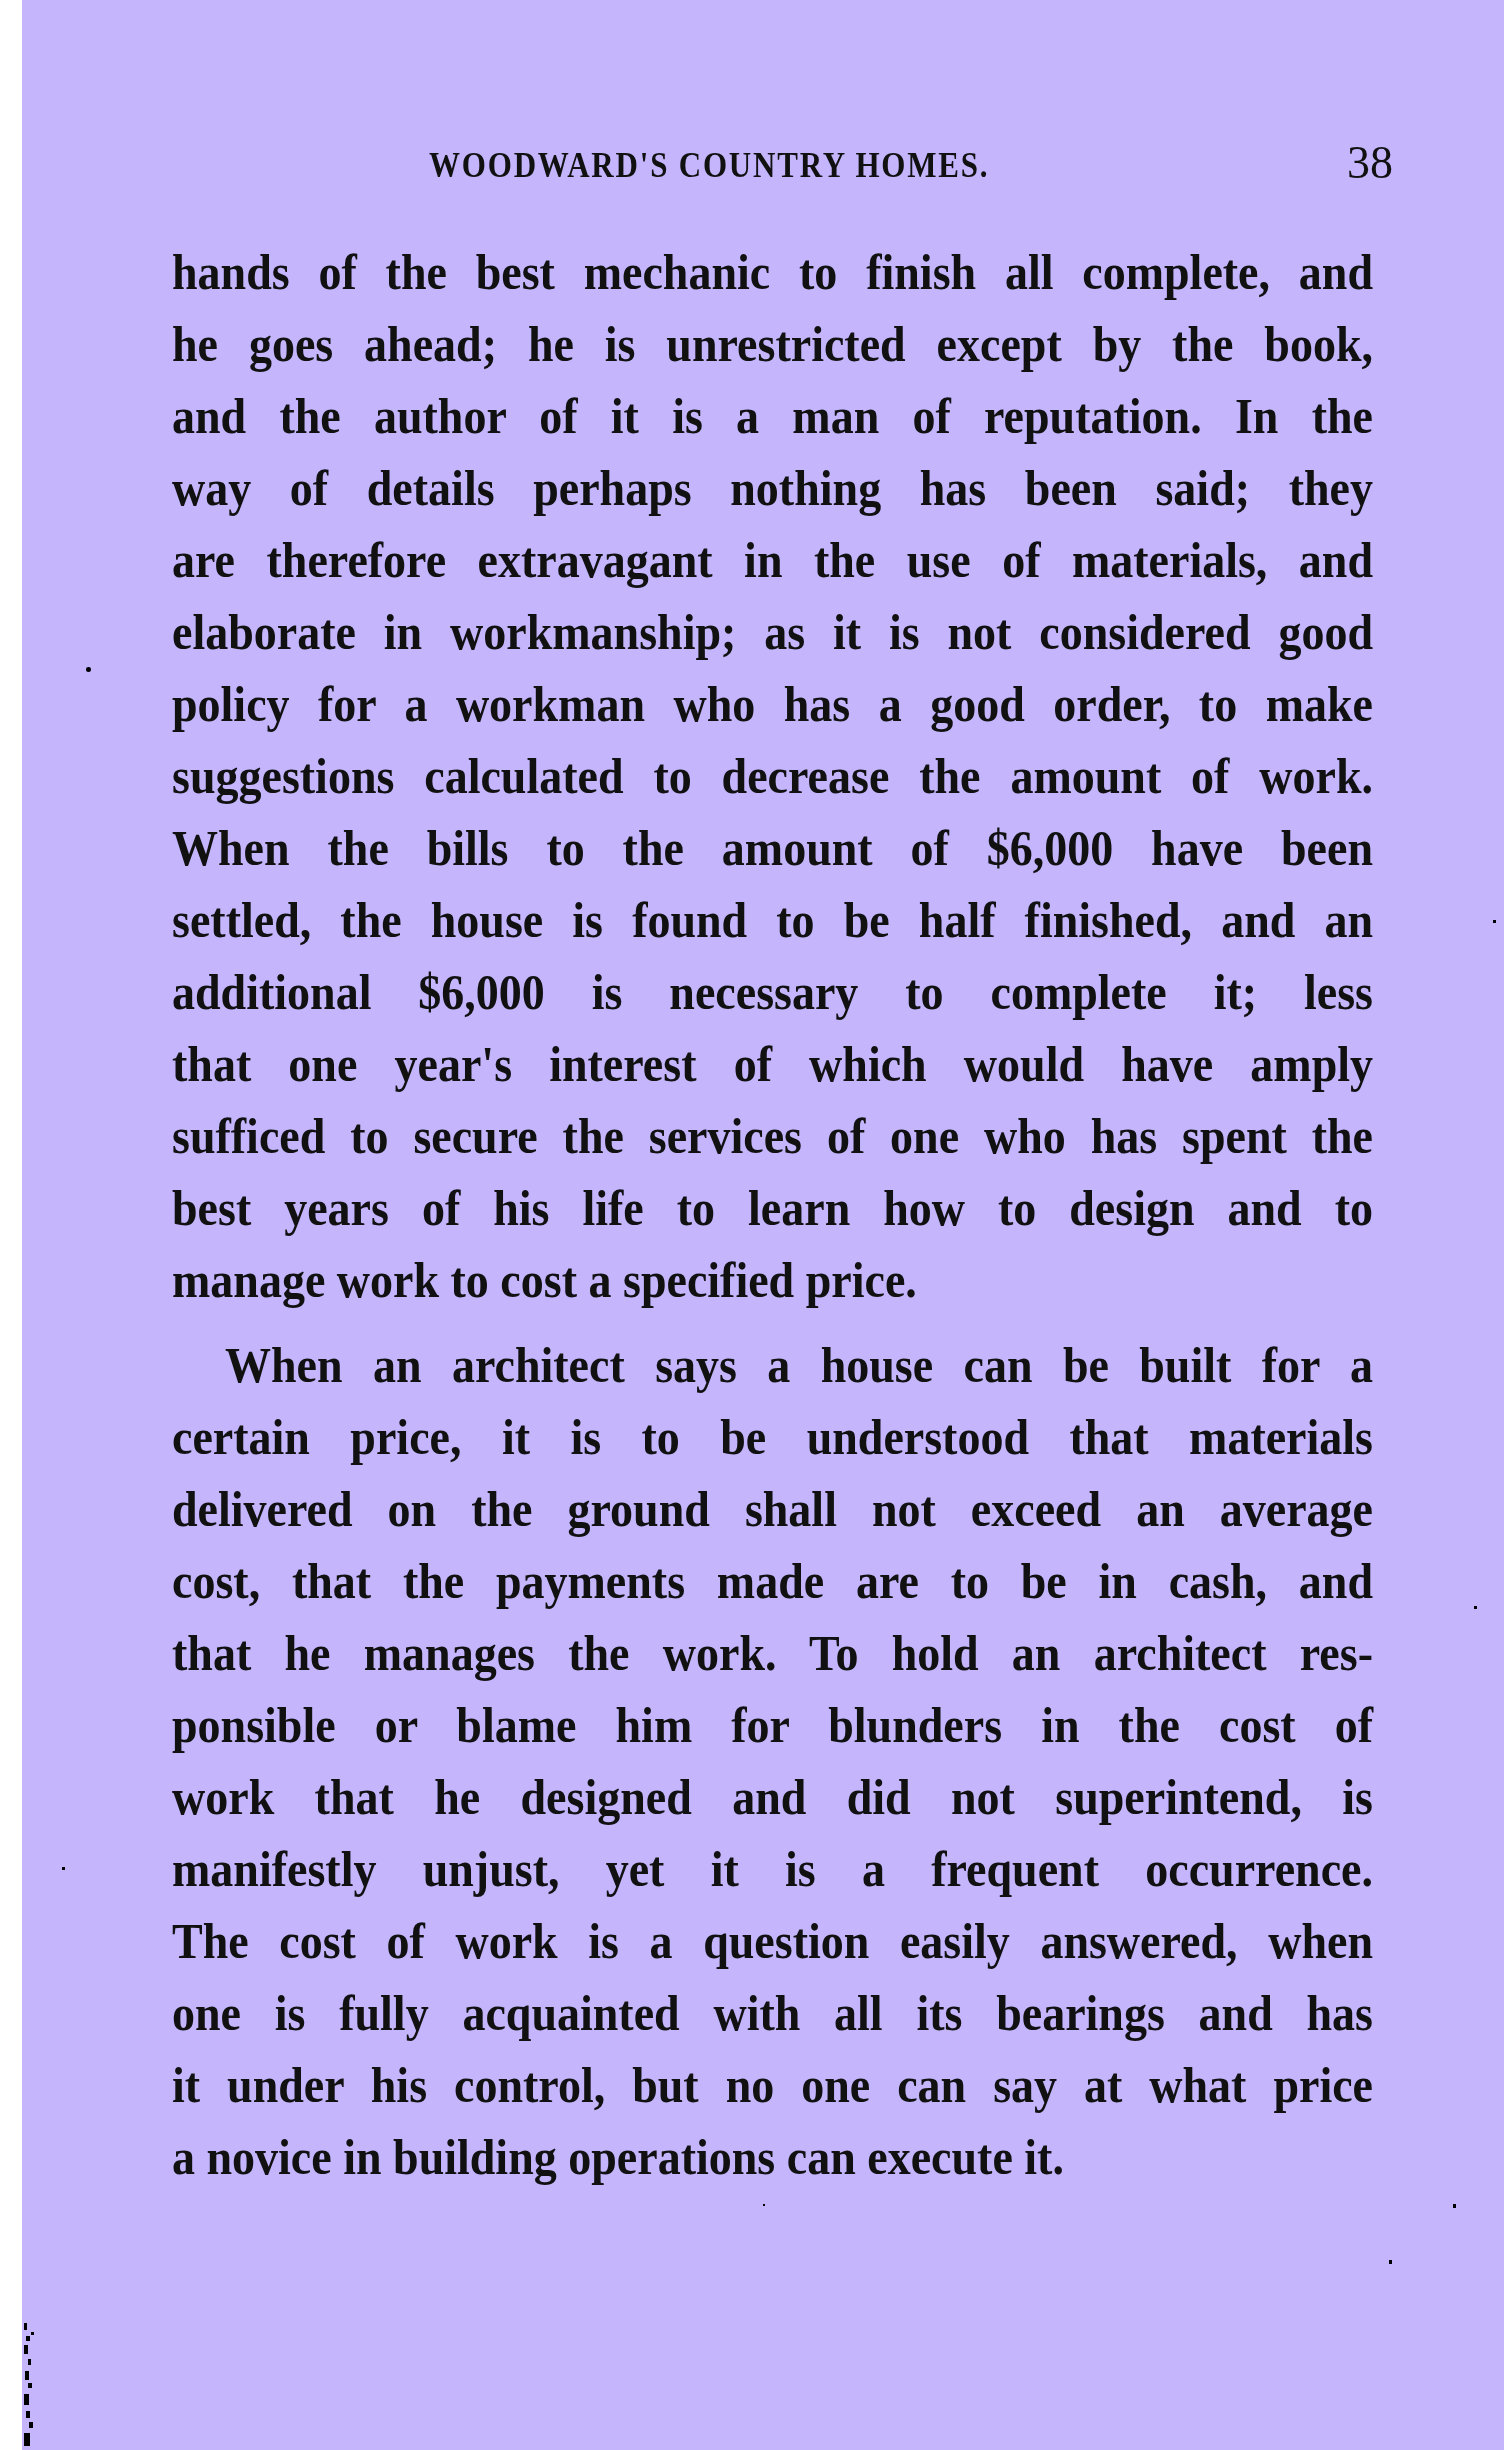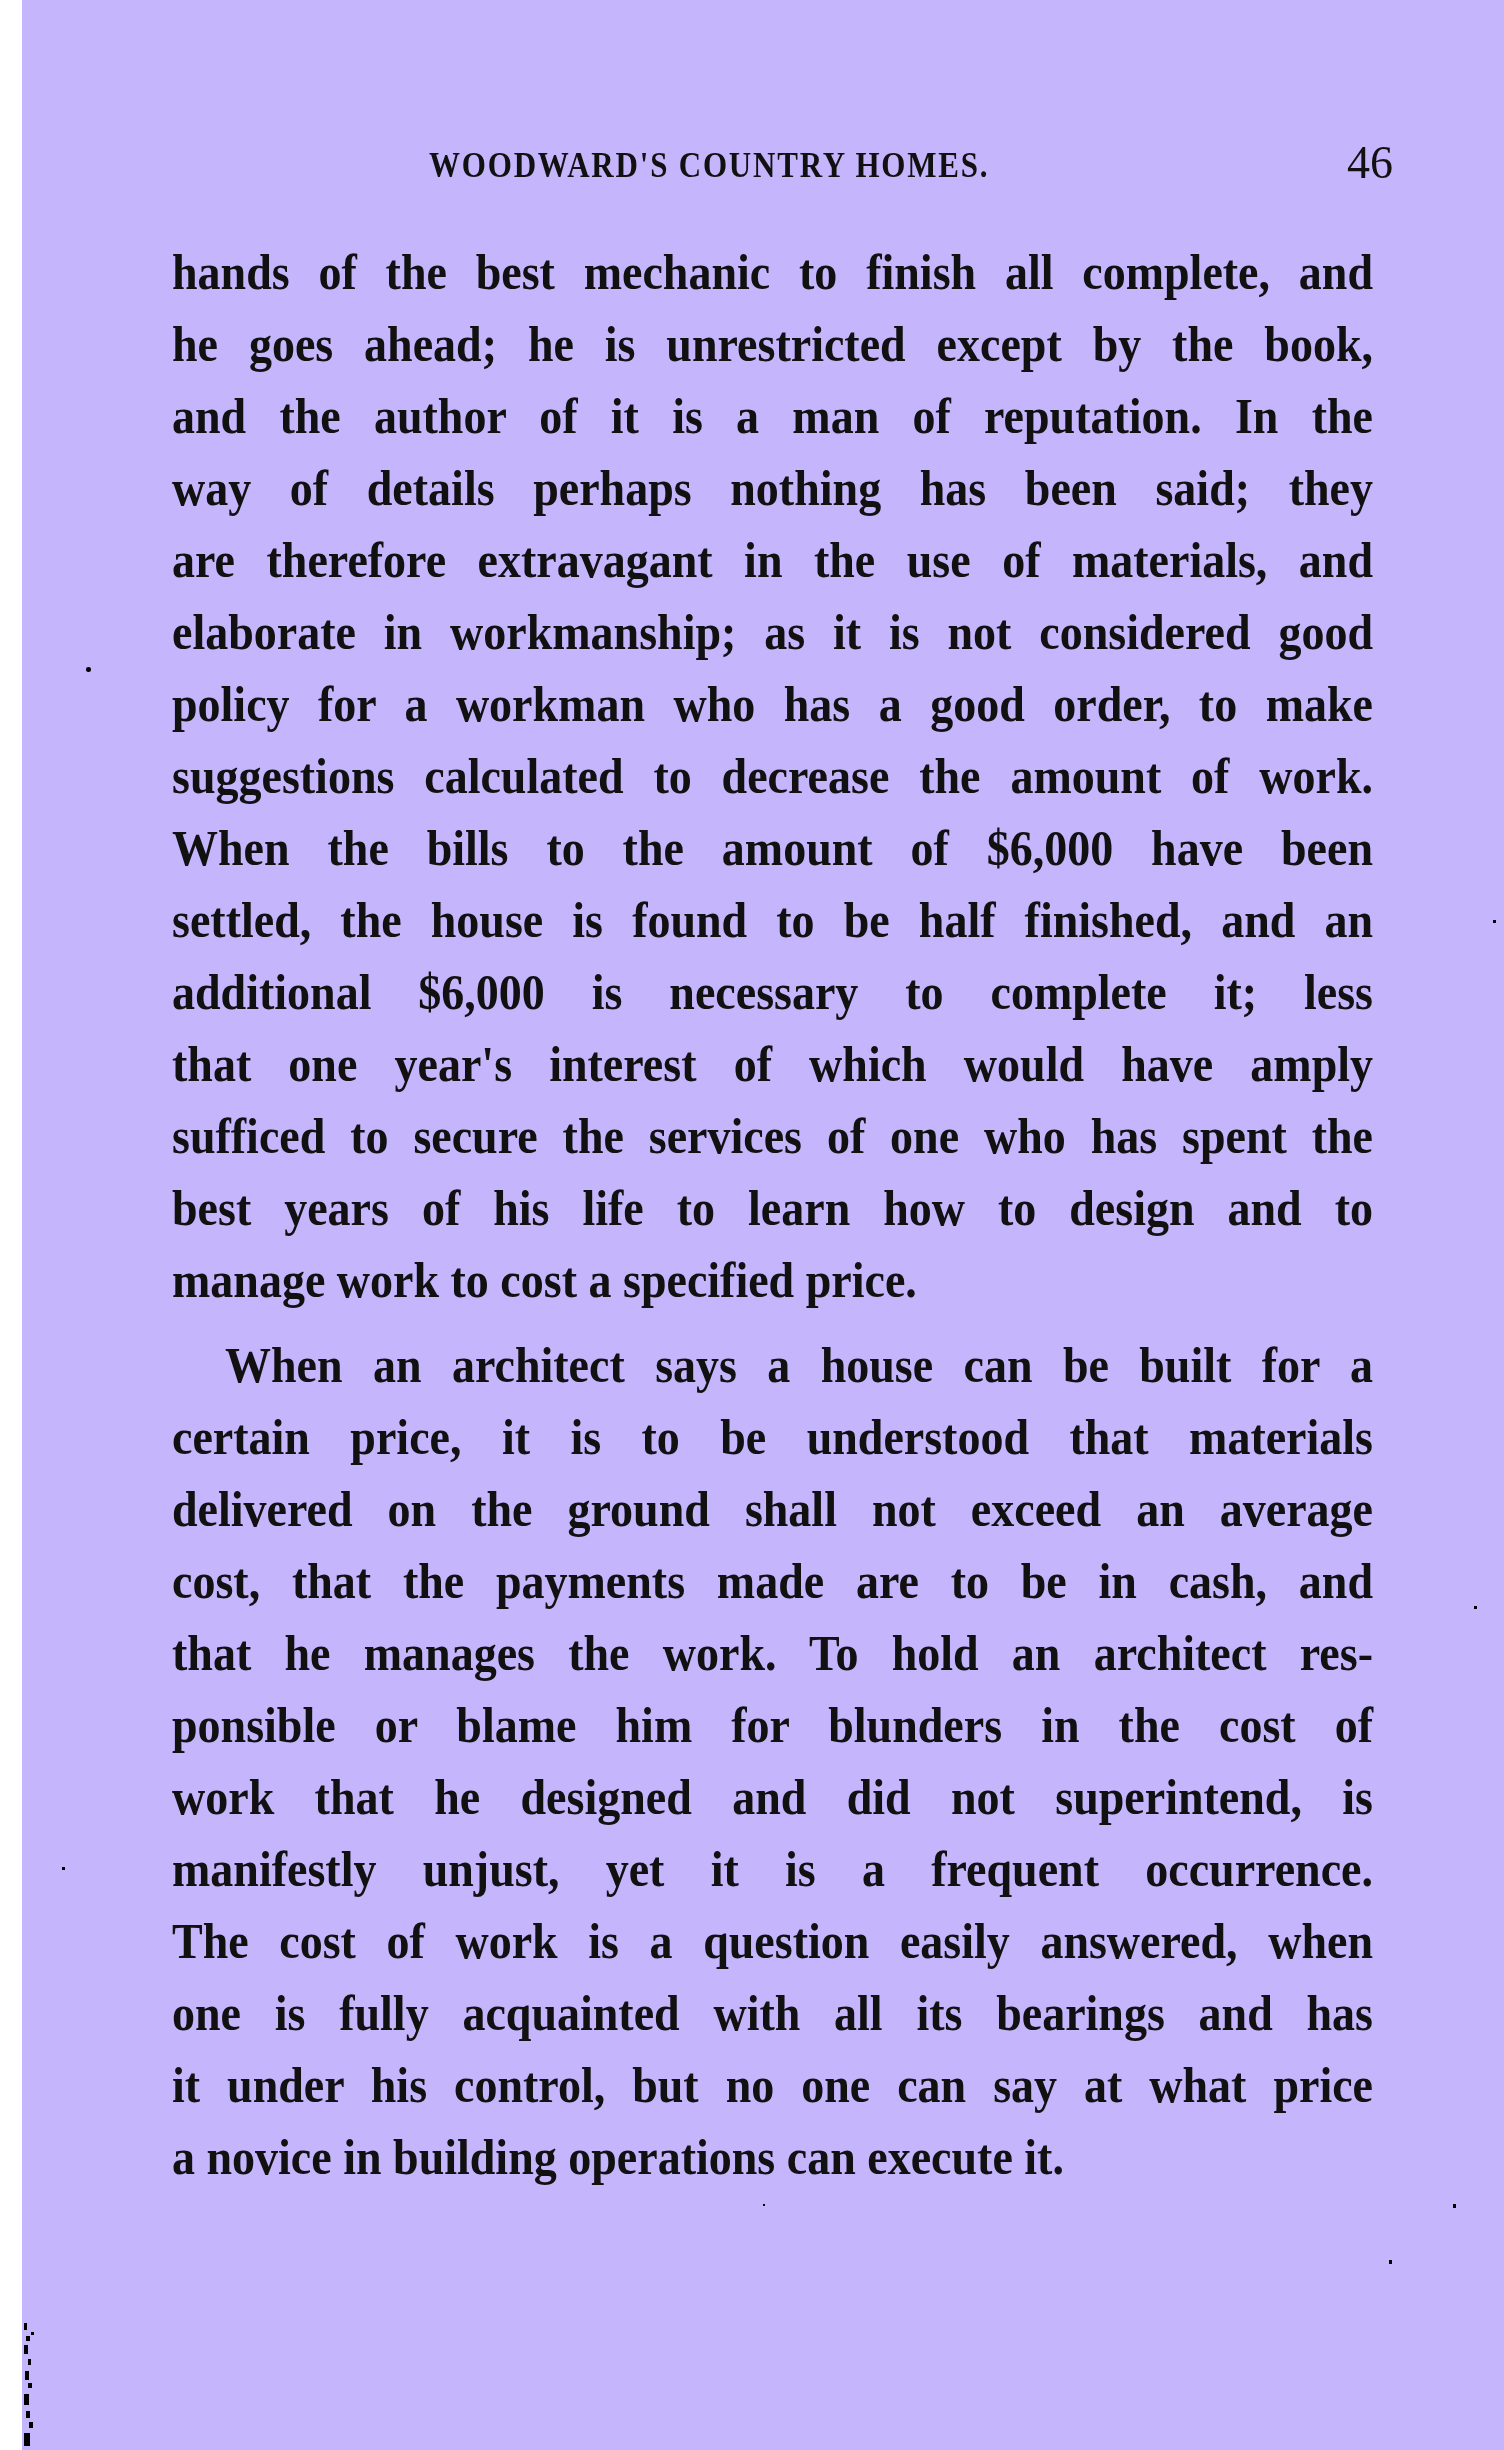--- a/index.html
+++ b/index.html
@@ -92,21 +92,21 @@
       display: block;
     }
   </style>
 </head>
 <body>
 
 <div class="page">
 
   <div class="running-head">
     <span class="running-title">WOODWARD'S COUNTRY HOMES.</span>
-    <span class="page-number">46</span>
+    <span class="page-number">38</span>
   </div>
 
   <div class="body-text">
     <div>
       <span class="line">hands of the best mechanic to finish all complete, and</span>
       <span class="line">he goes ahead; he is unrestricted except by the book,</span>
       <span class="line">and the author of it is a man of reputation. In the</span>
       <span class="line">way of details perhaps nothing has been said; they</span>
       <span class="line">are therefore extravagant in the use of materials, and</span>
       <span class="line">elaborate in workmanship; as it is not considered good</span>

